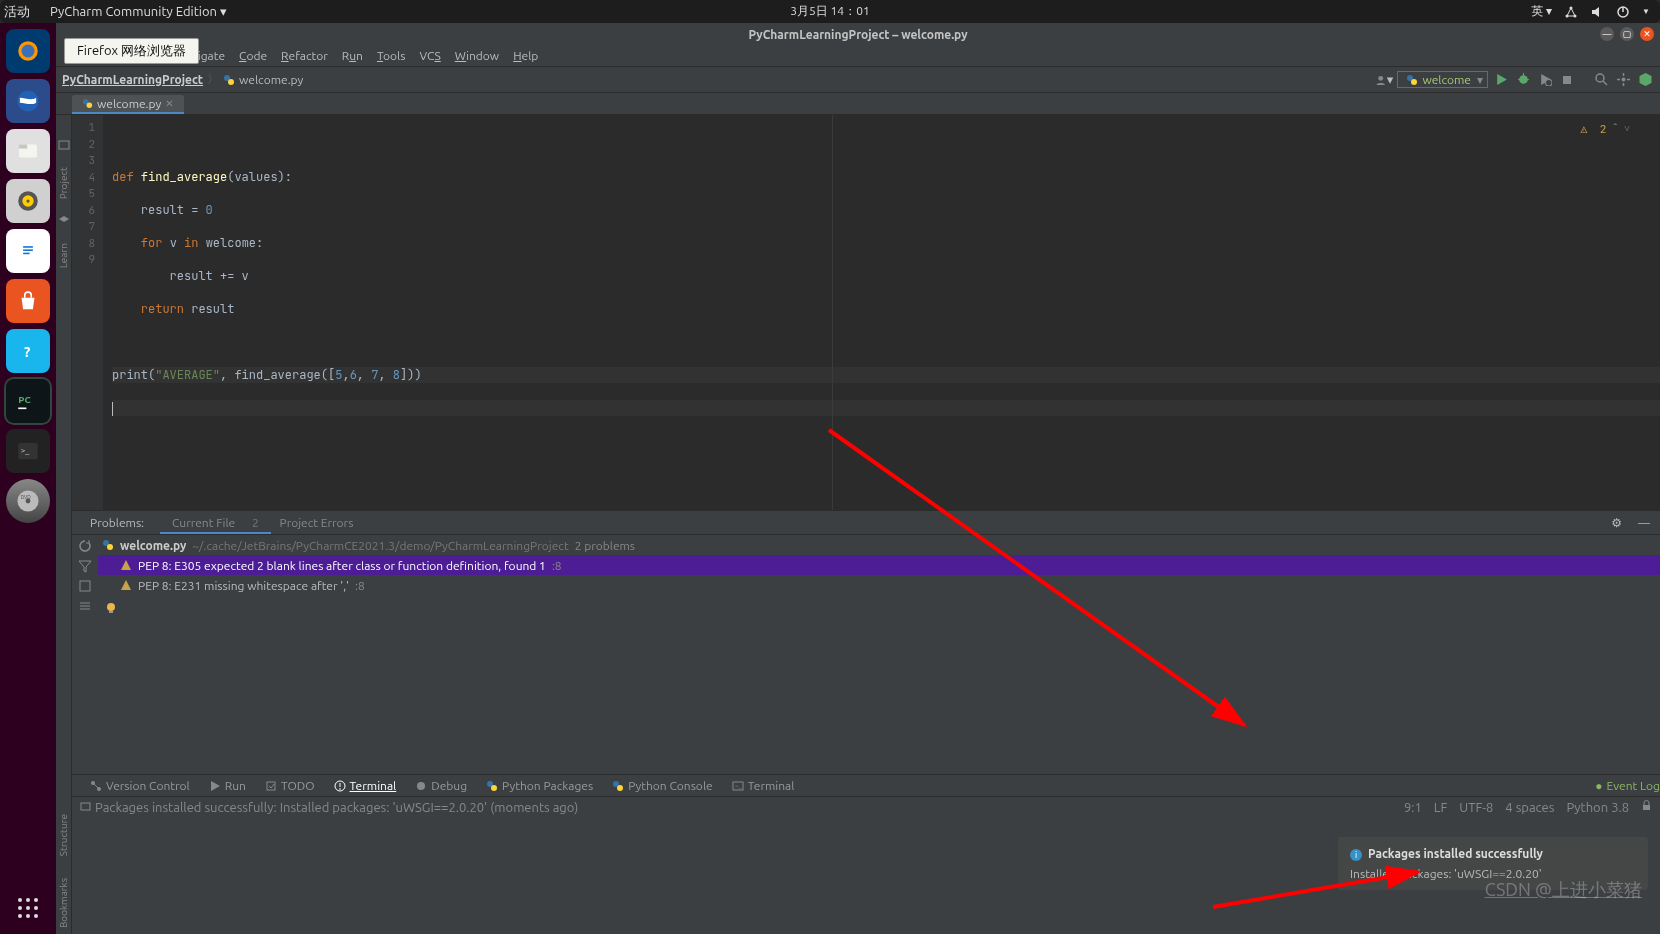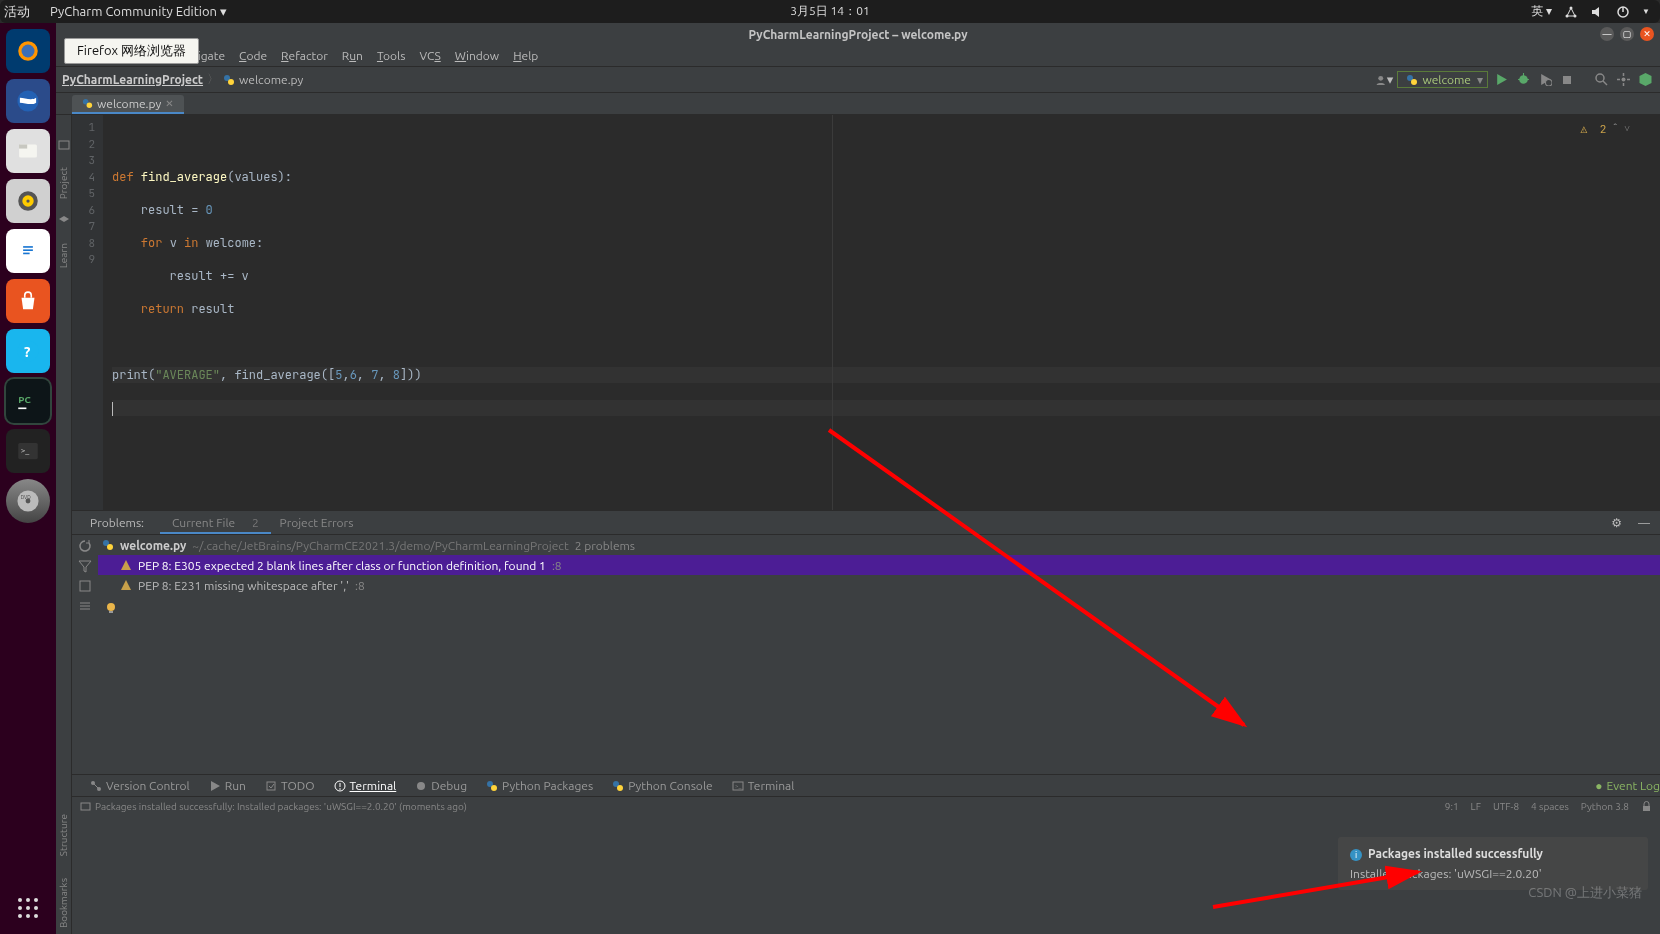--- a/index.html
+++ b/index.html
@@ -104,26 +104,26 @@
 .toast .t-title { font-weight:bold; color:#ddd; }
 .toast .info { display:inline-block; width:12px; height:12px; border-radius:6px; background:#3592c4; color:#fff; font-size:9px; text-align:center; line-height:12px; margin-right:6px;}
 
 .bottom-tabs { height:22px; background:#3c3f41; border-top:1px solid #2b2b2b; display:flex; align-items:center; gap:19px; padding-left:18px; font-size:12px; color:#999;}
 .bottom-tabs .active { color:#fff; text-decoration:underline;}
 .bottom-tabs .btab { display:flex; align-items:center; gap:4px;}
 .bottom-tabs svg { width:12px; height:12px; fill:#888;}
 .bottom-tabs .spacer { flex:1;}
 .bottom-tabs .evt { color:#8ab563;}
 
-.statusbar { height:20px; background:#3c3f41; border-top:1px solid #2b2b2b; display:flex; align-items:center; padding:0 8px; font-size:10px; color:#888;}
+.statusbar { height:20px; background:#3c3f41; border-top:1px solid #2b2b2b; display:flex; align-items:center; padding:0 8px; font-size:13px; color:#888;}
 .statusbar .msg { display:flex; align-items:center; gap:4px;}
 .statusbar .rstat { margin-left:auto; display:flex; gap:12px;}
 .statusbar svg { width:11px; height:11px; fill:#888;}
 
-.watermark { position:absolute; right:18px; bottom:32px; font-size:13px; color:rgba(255,255,255,0.28); font-weight:400; z-index:60;}
+.watermark { position:absolute; right:18px; bottom:32px; font-size:18px; color:rgba(255,255,255,0.28); font-weight:400; z-index:60;text-decoration:underline;}
 .arrow1 { position:absolute; top:425px; left:824px; z-index:55; pointer-events:none;}
 .arrow2 { position:absolute; bottom:22px; right:232px; z-index:55; pointer-events:none;}
 
 </style>
 </head>
 <body>
 
 <div class="topbar">
   <div class="left">
     <span>活动</span>

